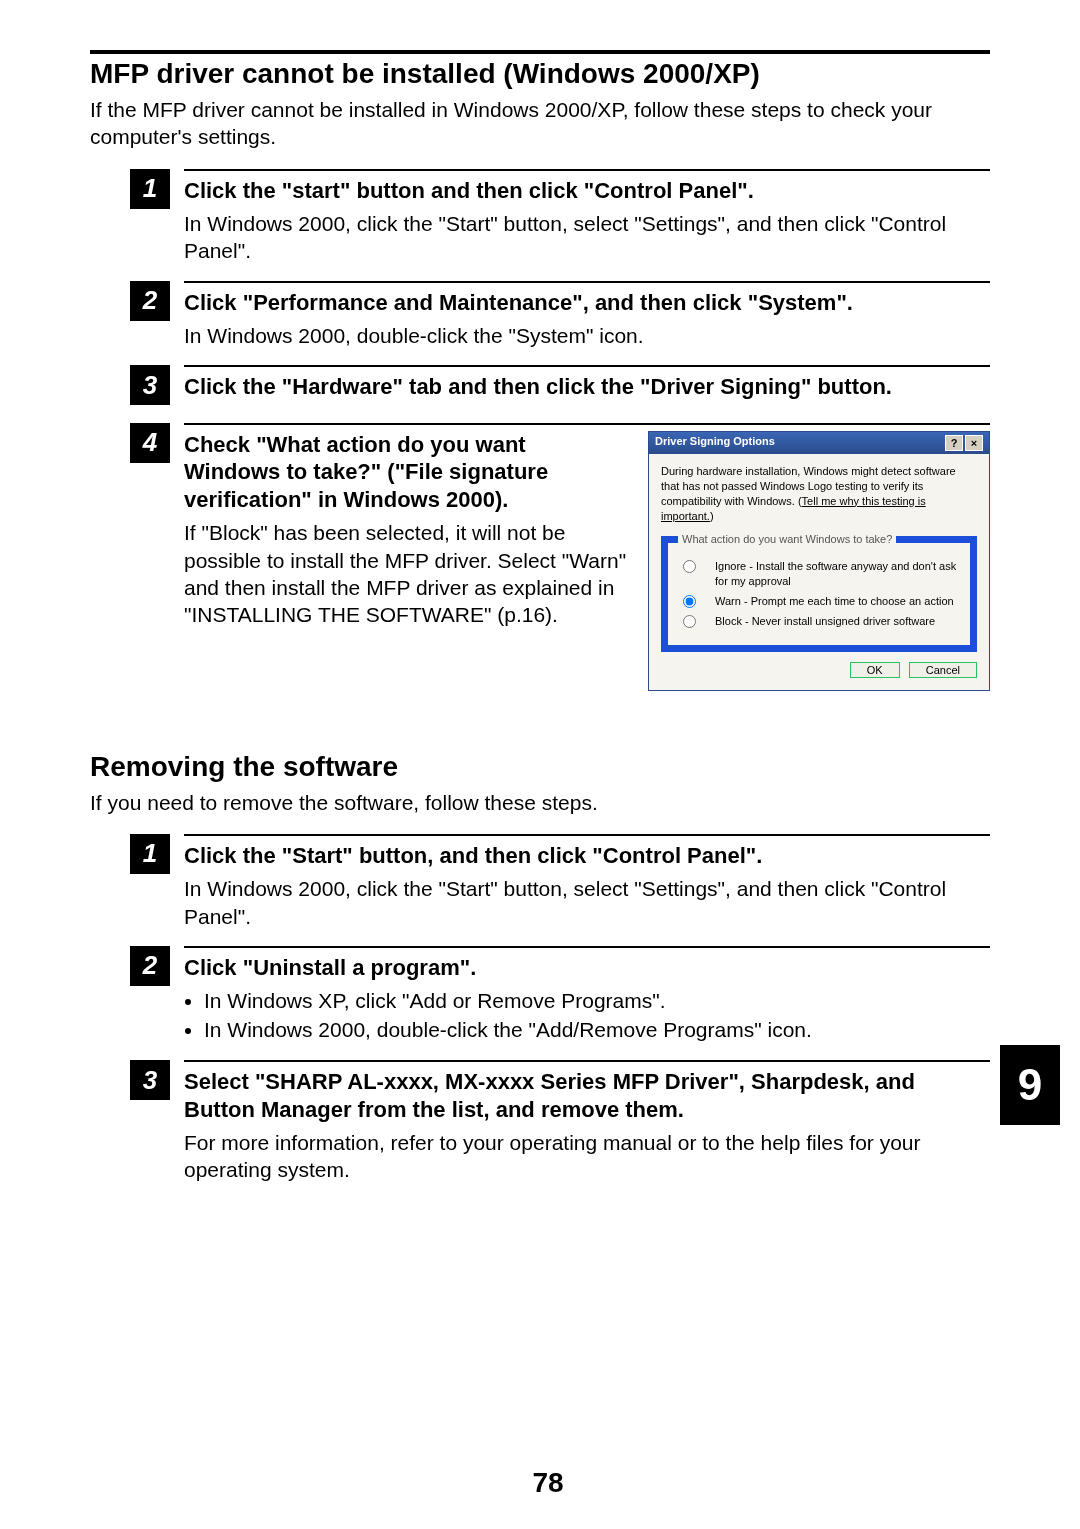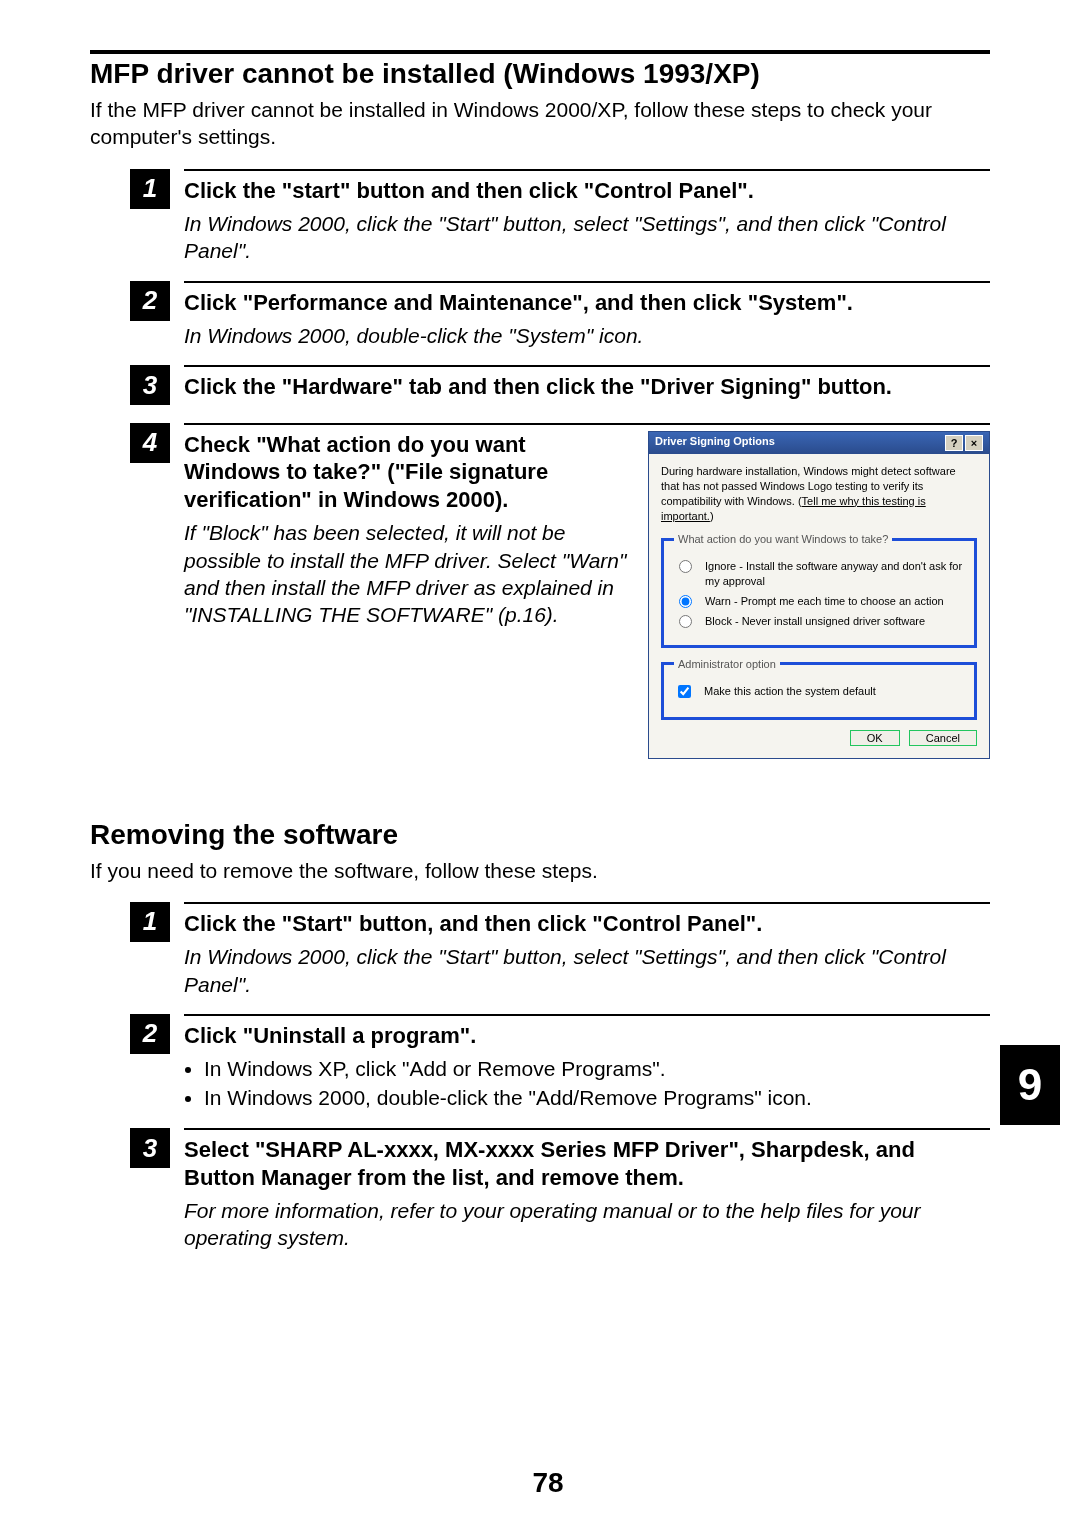--- a/index.html
+++ b/index.html
@@ -57,21 +57,20 @@
   .step-title {
     font-size: 22px;
     font-weight: bold;
     line-height: 1.25;
     margin: 0 0 6px 0;
   }
   .step-desc {
     font-size: 21px;
     line-height: 1.3;
     margin: 0 0 16px 0;
-    font-style: italic;
   }
   .step-row {
     display: flex;
     gap: 20px;
     align-items: flex-start;
   }
   .step-left {
     flex: 1;
   }
   .dialog {
@@ -110,33 +109,33 @@
   }
   .dialog-text {
     font-size: 11px;
     line-height: 1.35;
     margin-bottom: 10px;
   }
   .dialog-link {
     text-decoration: underline;
   }
   fieldset {
-    border: 3px solid #1d4ed8;
+    border: 7px solid #1d4ed8;
     margin: 0 0 10px 0;
     padding: 8px 10px 10px 10px;
     font-size: 11px;
   }
   legend {
     padding: 0 4px;
     color: #555;
   }
   .opt {
     display: flex;
     align-items: flex-start;
-    gap: 10px;
+    gap: 16px;
     margin: 6px 0;
     line-height: 1.3;
   }
   .opt input {
     margin-top: 1px;
   }
   .dialog-buttons {
     text-align: right;
   }
   .dialog-buttons button {
@@ -178,21 +177,21 @@
   .section-gap {
     height: 60px;
   }
 </style>
 </head>
 <body>
 
 <div class="page">
 
   <div class="top-rule"></div>
-  <h2 class="section-title">MFP driver cannot be installed (Windows 1993/XP)</h2>
+  <h2 class="section-title">MFP driver cannot be installed (Windows 2000/XP)</h2>
   <p class="section-intro">If the MFP driver cannot be installed in Windows 2000/XP, follow these steps to check your computer's settings.</p>
 
   <div class="step">
     <div class="step-num">1</div>
     <div class="step-body">
       <p class="step-title">Click the "start" button and then click "Control Panel".</p>
       <p class="step-desc">In Windows 2000, click the "Start" button, select "Settings", and then click "Control Panel".</p>
     </div>
   </div>
 
@@ -239,27 +238,20 @@
               </label>
               <label class="opt">
                 <input type="radio" name="dso" checked="" style="">
                 <span>Warn - Prompt me each time to choose an action</span>
               </label>
               <label class="opt">
                 <input type="radio" name="dso" style="">
                 <span>Block - Never install unsigned driver software</span>
               </label>
             </fieldset>
-            <fieldset>
-              <legend>Administrator option</legend>
-              <label class="opt">
-                <input type="checkbox" checked="" style="">
-                <span>Make this action the system default</span>
-              </label>
-            </fieldset>
             <div class="dialog-buttons">
               <button>OK</button>
               <button>Cancel</button>
             </div>
           </div>
         </div>
       </div>
     </div>
   </div>
 

